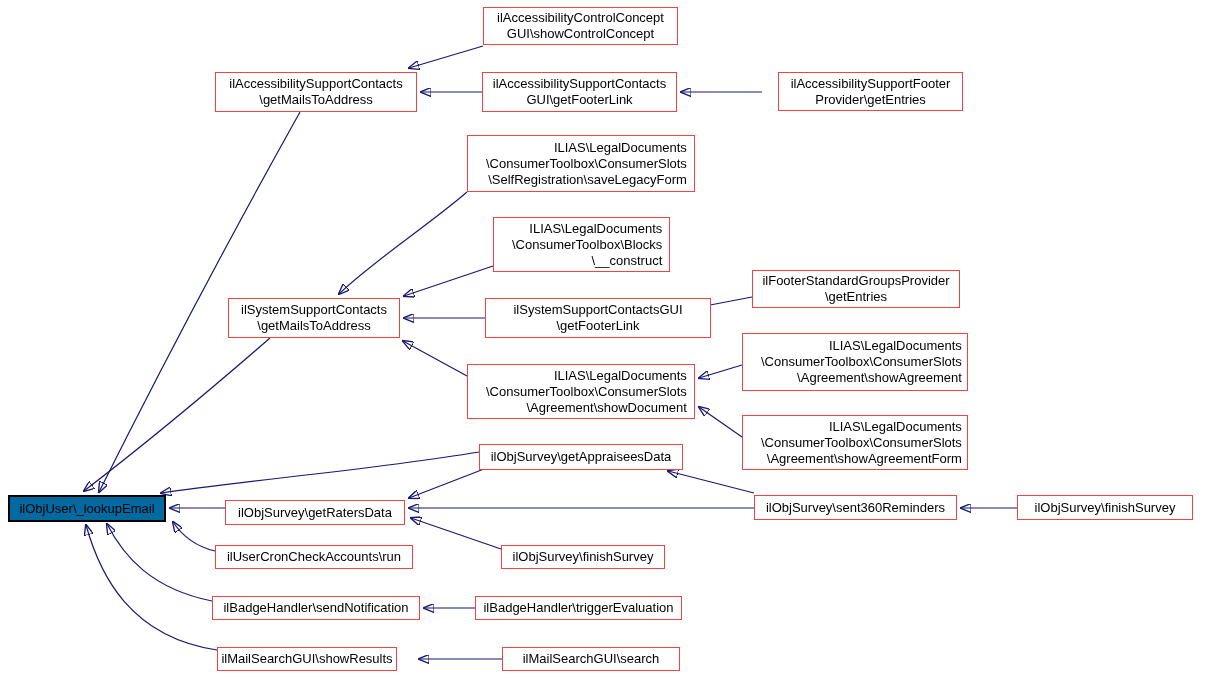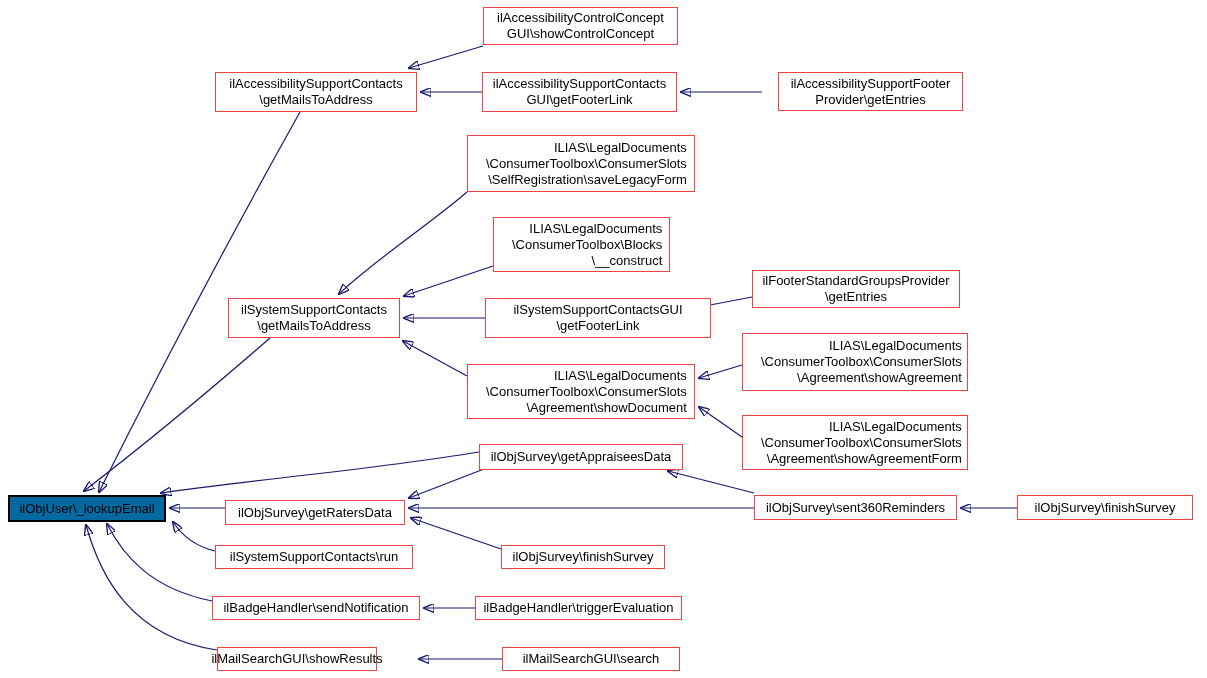--- a/index.html
+++ b/index.html
@@ -110,20 +110,20 @@
   <div class="node la" style="left:467px;top:364px;width:228px;height:55px">ILIAS\LegalDocuments
 \ConsumerToolbox\ConsumerSlots
   \Agreement\showDocument</div>
   <div class="node la" style="left:742px;top:415px;width:226px;height:55px">ILIAS\LegalDocuments
 \ConsumerToolbox\ConsumerSlots
  \Agreement\showAgreementForm</div>
   <div class="node" style="left:479px;top:444px;width:204px;height:26px">ilObjSurvey\getAppraiseesData</div>
   <div class="node" style="left:225px;top:500px;width:180px;height:25px">ilObjSurvey\getRatersData</div>
   <div class="node" style="left:754px;top:495px;width:203px;height:25px">ilObjSurvey\sent360Reminders</div>
   <div class="node" style="left:1017px;top:495px;width:176px;height:25px">ilObjSurvey\finishSurvey</div>
-  <div class="node" style="left:215px;top:545px;width:198px;height:24px">ilSystemSupportContacts\run</div>
+  <div class="node" style="left:215px;top:545px;width:198px;height:24px">ilUserCronCheckAccounts\run</div>
   <div class="node" style="left:501px;top:545px;width:164px;height:24px">ilObjSurvey\finishSurvey</div>
   <div class="node" style="left:212px;top:596px;width:208px;height:24px">ilBadgeHandler\sendNotification</div>
   <div class="node" style="left:475px;top:596px;width:207px;height:24px">ilBadgeHandler\triggerEvaluation</div>
-  <div class="node" style="left:217px;top:647px;width:160px;height:24px">ilMailSearchGUI\showResults</div>
+  <div class="node" style="left:217px;top:647px;width:180px;height:24px">ilMailSearchGUI\showResults</div>
   <div class="node" style="left:502px;top:647px;width:178px;height:24px">ilMailSearchGUI\search</div>
 
 </div>
 
 </body></html>

